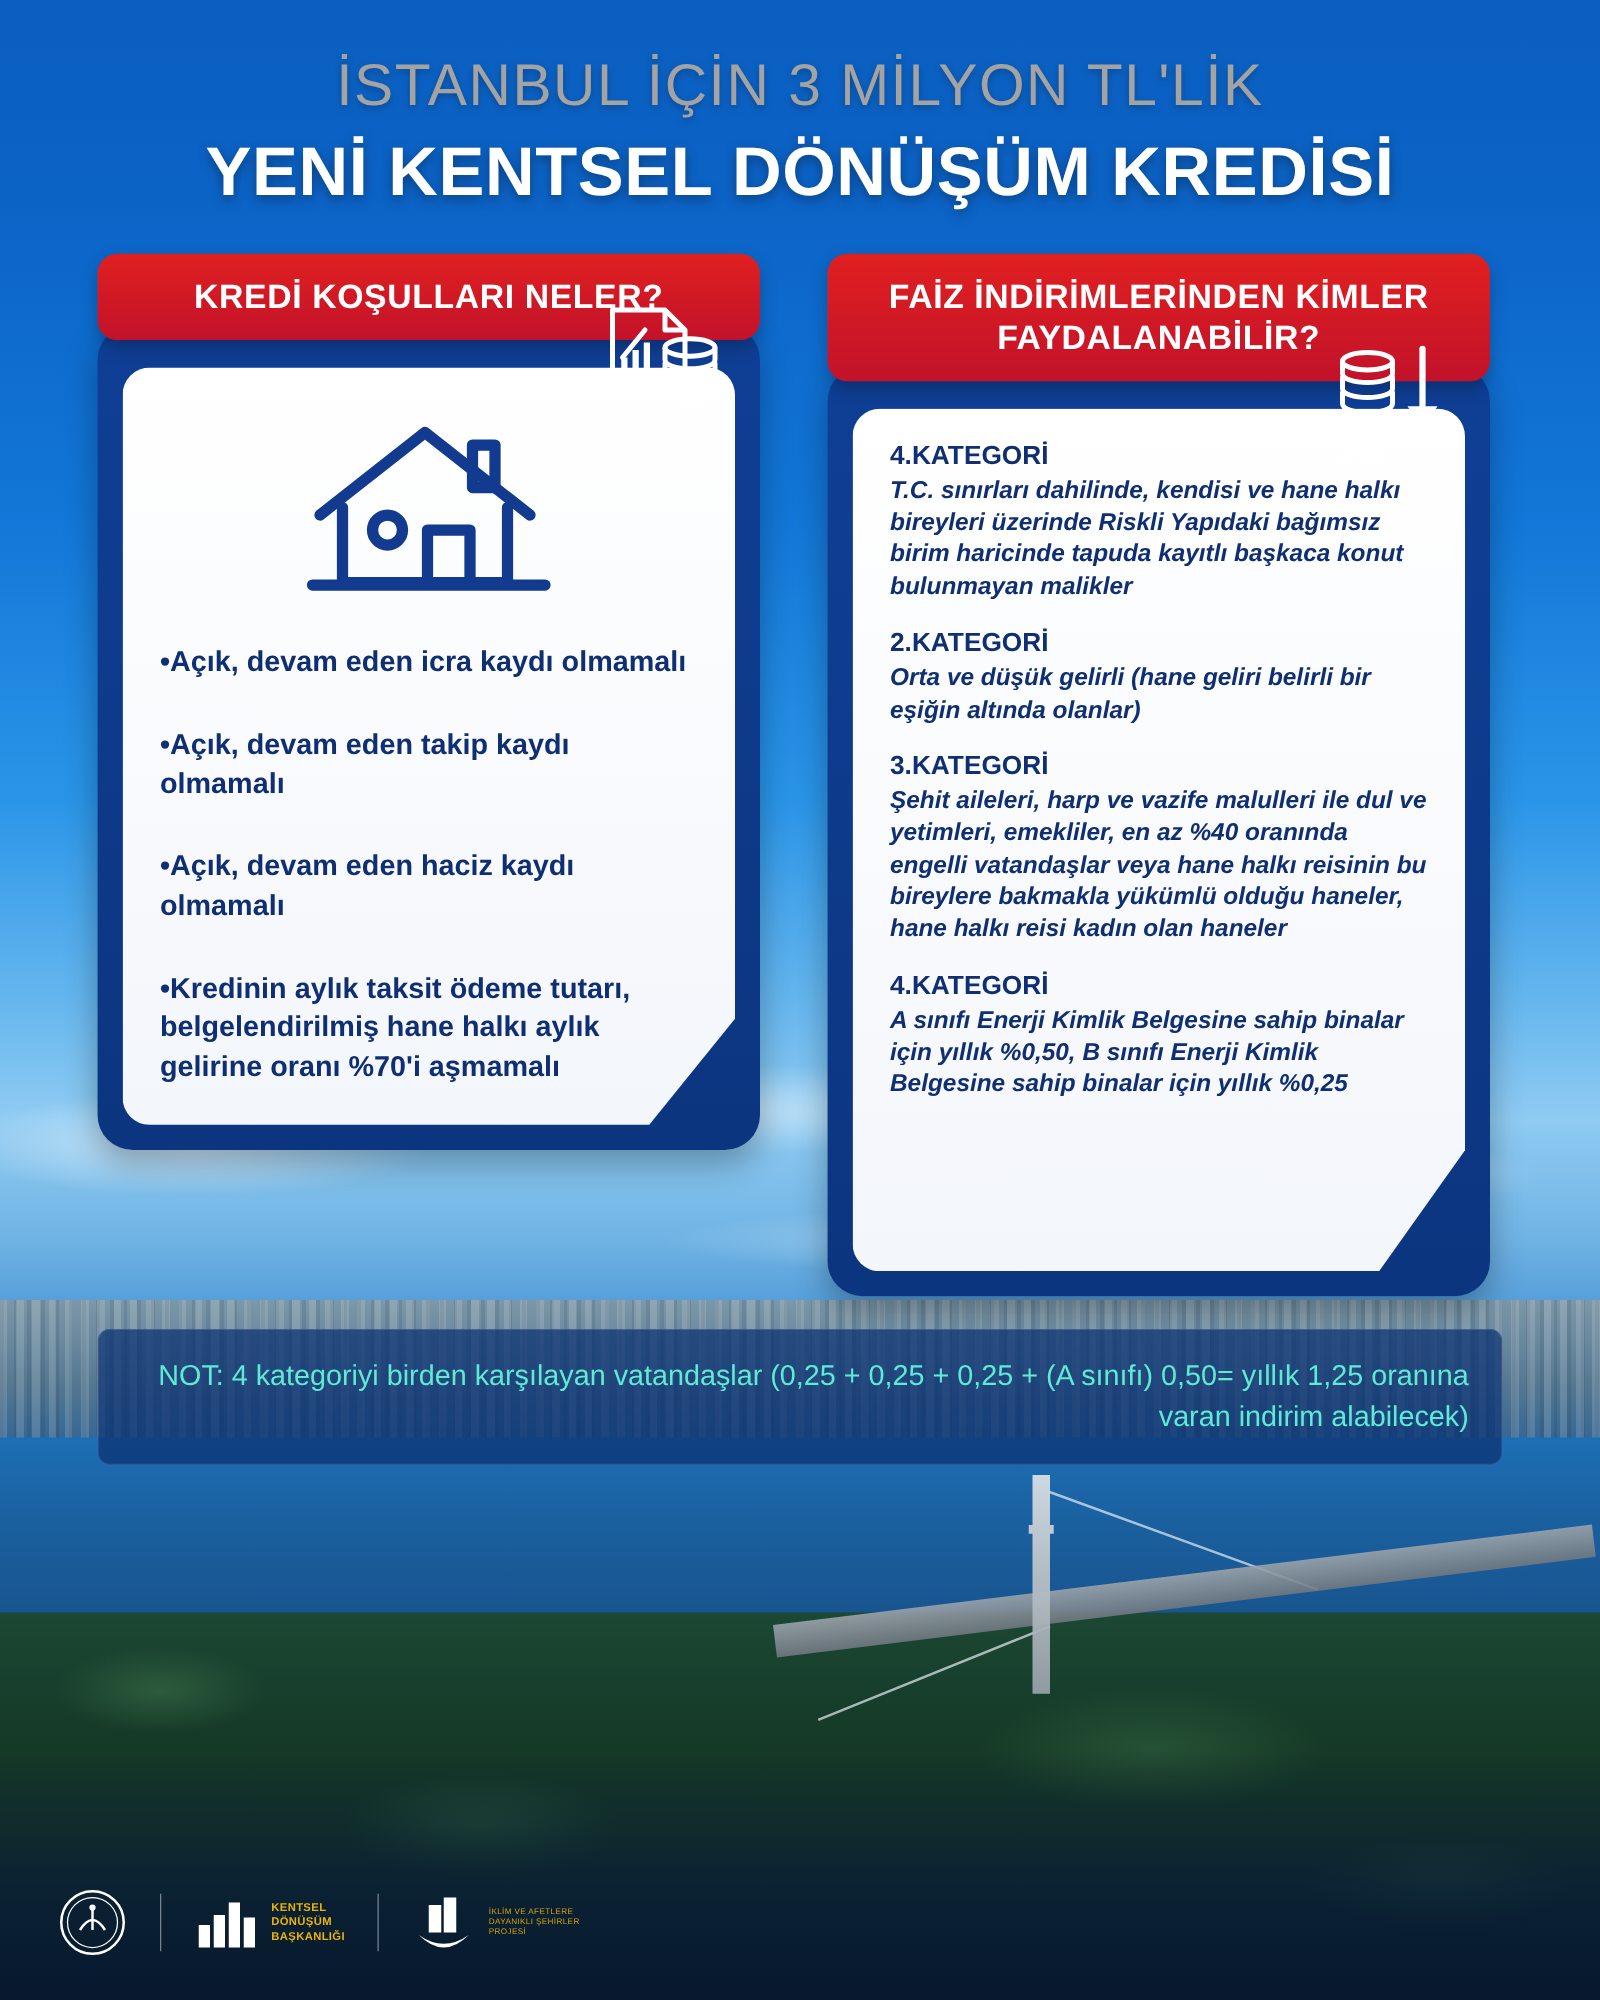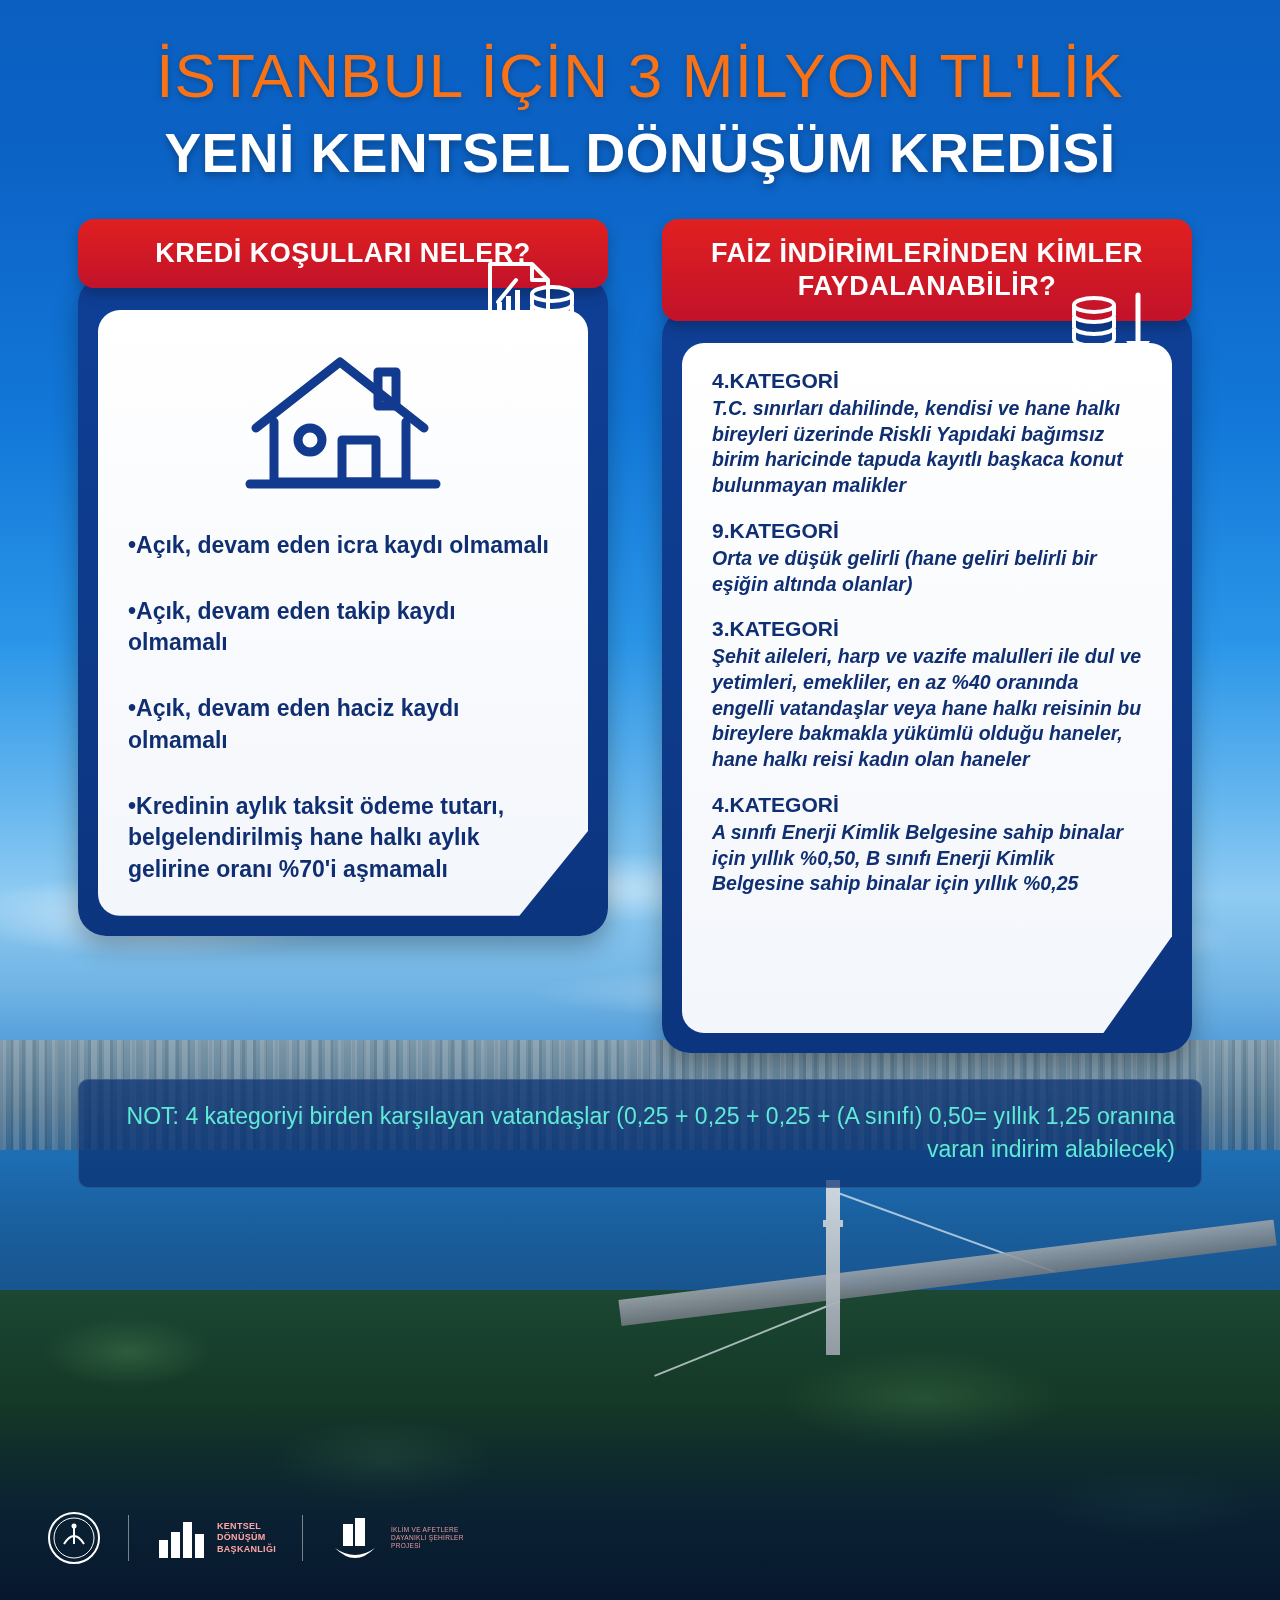--- a/index.html
+++ b/index.html
@@ -142,22 +142,22 @@
   }
 
   
   .content { position: relative; z-index: 6; }
 
   .header {
     padding-top: 40px;
     text-align: center;
   }
   .title-top {
-    color: #f97316;
-    font-size: 62px;
+    color: #a3a3a3;
+    font-size: 47px;
     font-weight: 400;
     letter-spacing: 1.2px;
     text-shadow: 0 2px 6px rgba(0,0,0,.25);
     font-family: "Liberation Sans", sans-serif;
   }
   .title-main {
     margin-top: 10px;
     color: #ffffff;
     font-size: 55px;
     font-weight: bold;
@@ -274,21 +274,21 @@
   }
   .hashtag {
     color: #ffffff;
     font-size: 38px;
     font-style: italic;
     font-weight: bold;
     font-family: "Liberation Serif", serif;
     text-shadow: 0 2px 6px rgba(0,0,0,.4);
   }
   .logos { display: flex; align-items: center; gap: 26px; }
-  .logo-block { display: flex; align-items: center; gap: 10px; color: #fca5a5; }
+  .logo-block { display: flex; align-items: center; gap: 10px; color: #eab308; }
   .logo-sep {
     width: 1px; height: 46px;
     background: rgba(255,255,255,.45);
   }
   .logo-text { font-size: 9px; line-height: 1.25; font-weight: bold; letter-spacing: .3px; }
   .logo-text .small { font-size: 6.5px; font-weight: normal; opacity: .9; }
 </style>
 </head>
 <body>
 
@@ -371,21 +371,21 @@
           <circle cx="44" cy="96" r="7" fill="none" stroke="#ffffff" stroke-width="4"></circle>
           <path d="M46 70 L20 102" stroke="#ffffff" stroke-width="4" stroke-linecap="round"></path>
         </svg>
 
         <div class="card-inner tall">
           <div class="cat">
             <div class="cat-title">4.KATEGORİ</div>
             <div class="cat-text">T.C. sınırları dahilinde, kendisi ve hane halkı bireyleri üzerinde Riskli Yapıdaki bağımsız birim haricinde tapuda kayıtlı başkaca konut bulunmayan malikler</div>
           </div>
           <div class="cat">
-            <div class="cat-title">9.KATEGORİ</div>
+            <div class="cat-title">2.KATEGORİ</div>
             <div class="cat-text">Orta ve düşük gelirli (hane geliri belirli bir eşiğin altında olanlar)</div>
           </div>
           <div class="cat">
             <div class="cat-title">3.KATEGORİ</div>
             <div class="cat-text">Şehit aileleri, harp ve vazife malulleri ile dul ve yetimleri, emekliler, en az %40 oranında engelli vatandaşlar veya hane halkı reisinin bu bireylere bakmakla yükümlü olduğu haneler, hane halkı reisi kadın olan haneler</div>
           </div>
           <div class="cat">
             <div class="cat-title">4.KATEGORİ</div>
             <div class="cat-text">A sınıfı Enerji Kimlik Belgesine sahip binalar için yıllık %0,50, B sınıfı Enerji Kimlik Belgesine sahip binalar için yıllık %0,25</div>
           </div>

